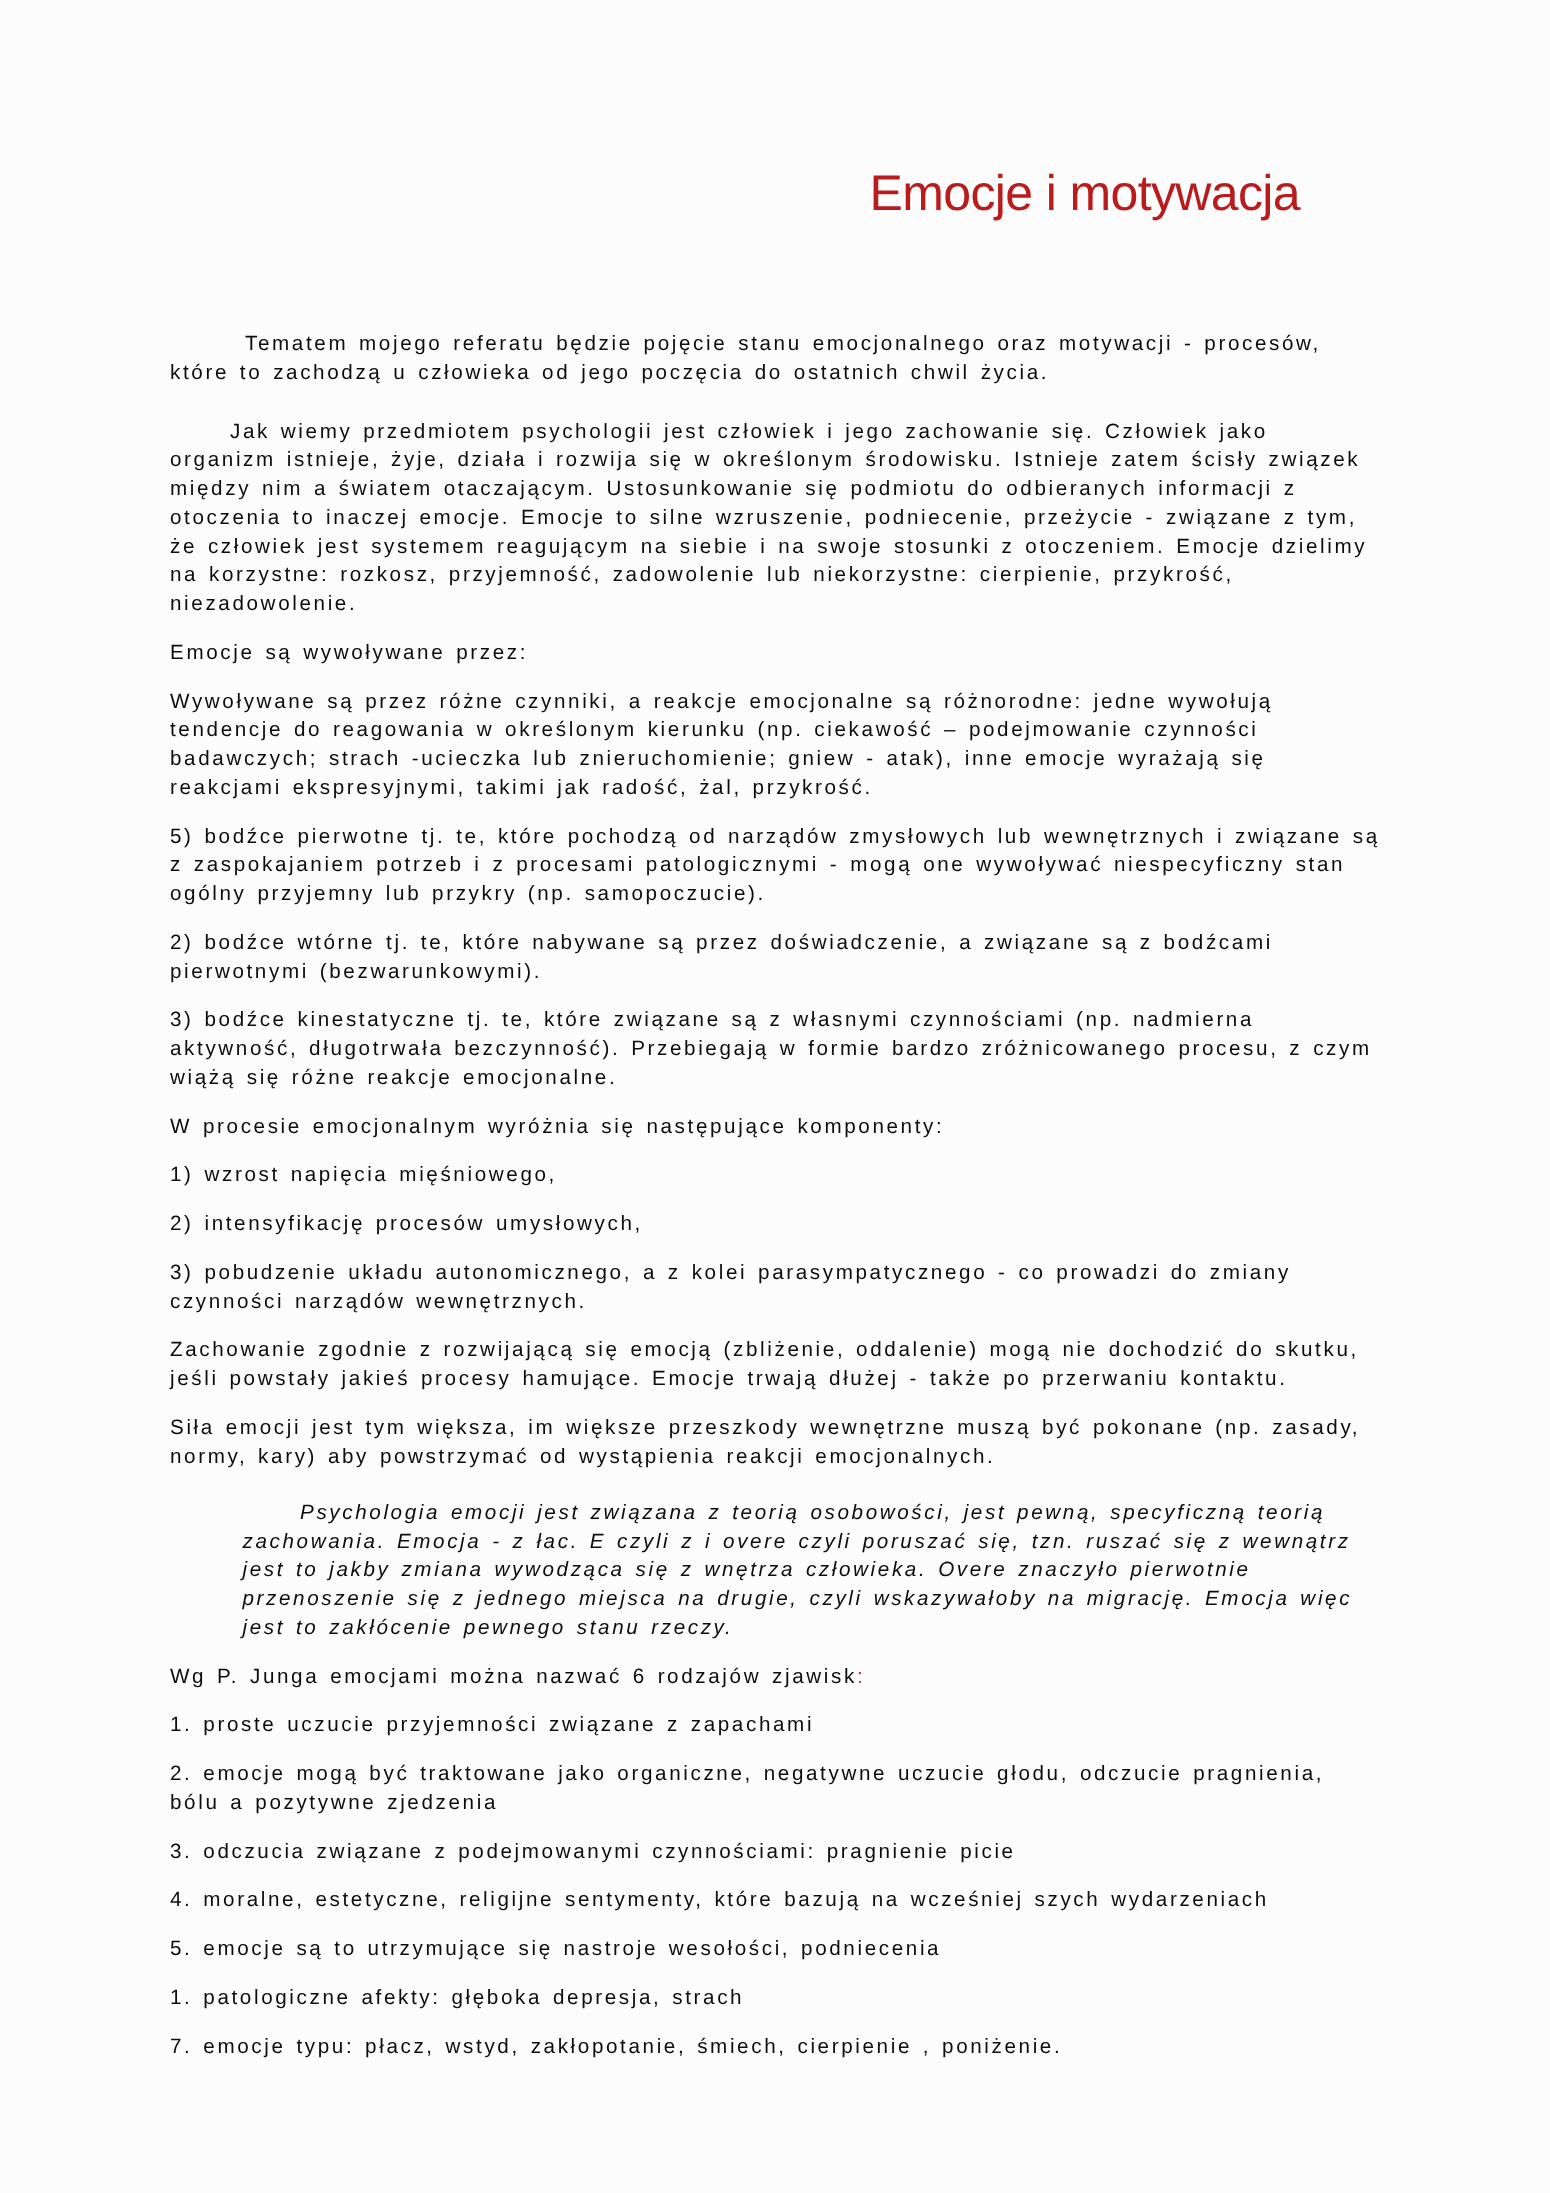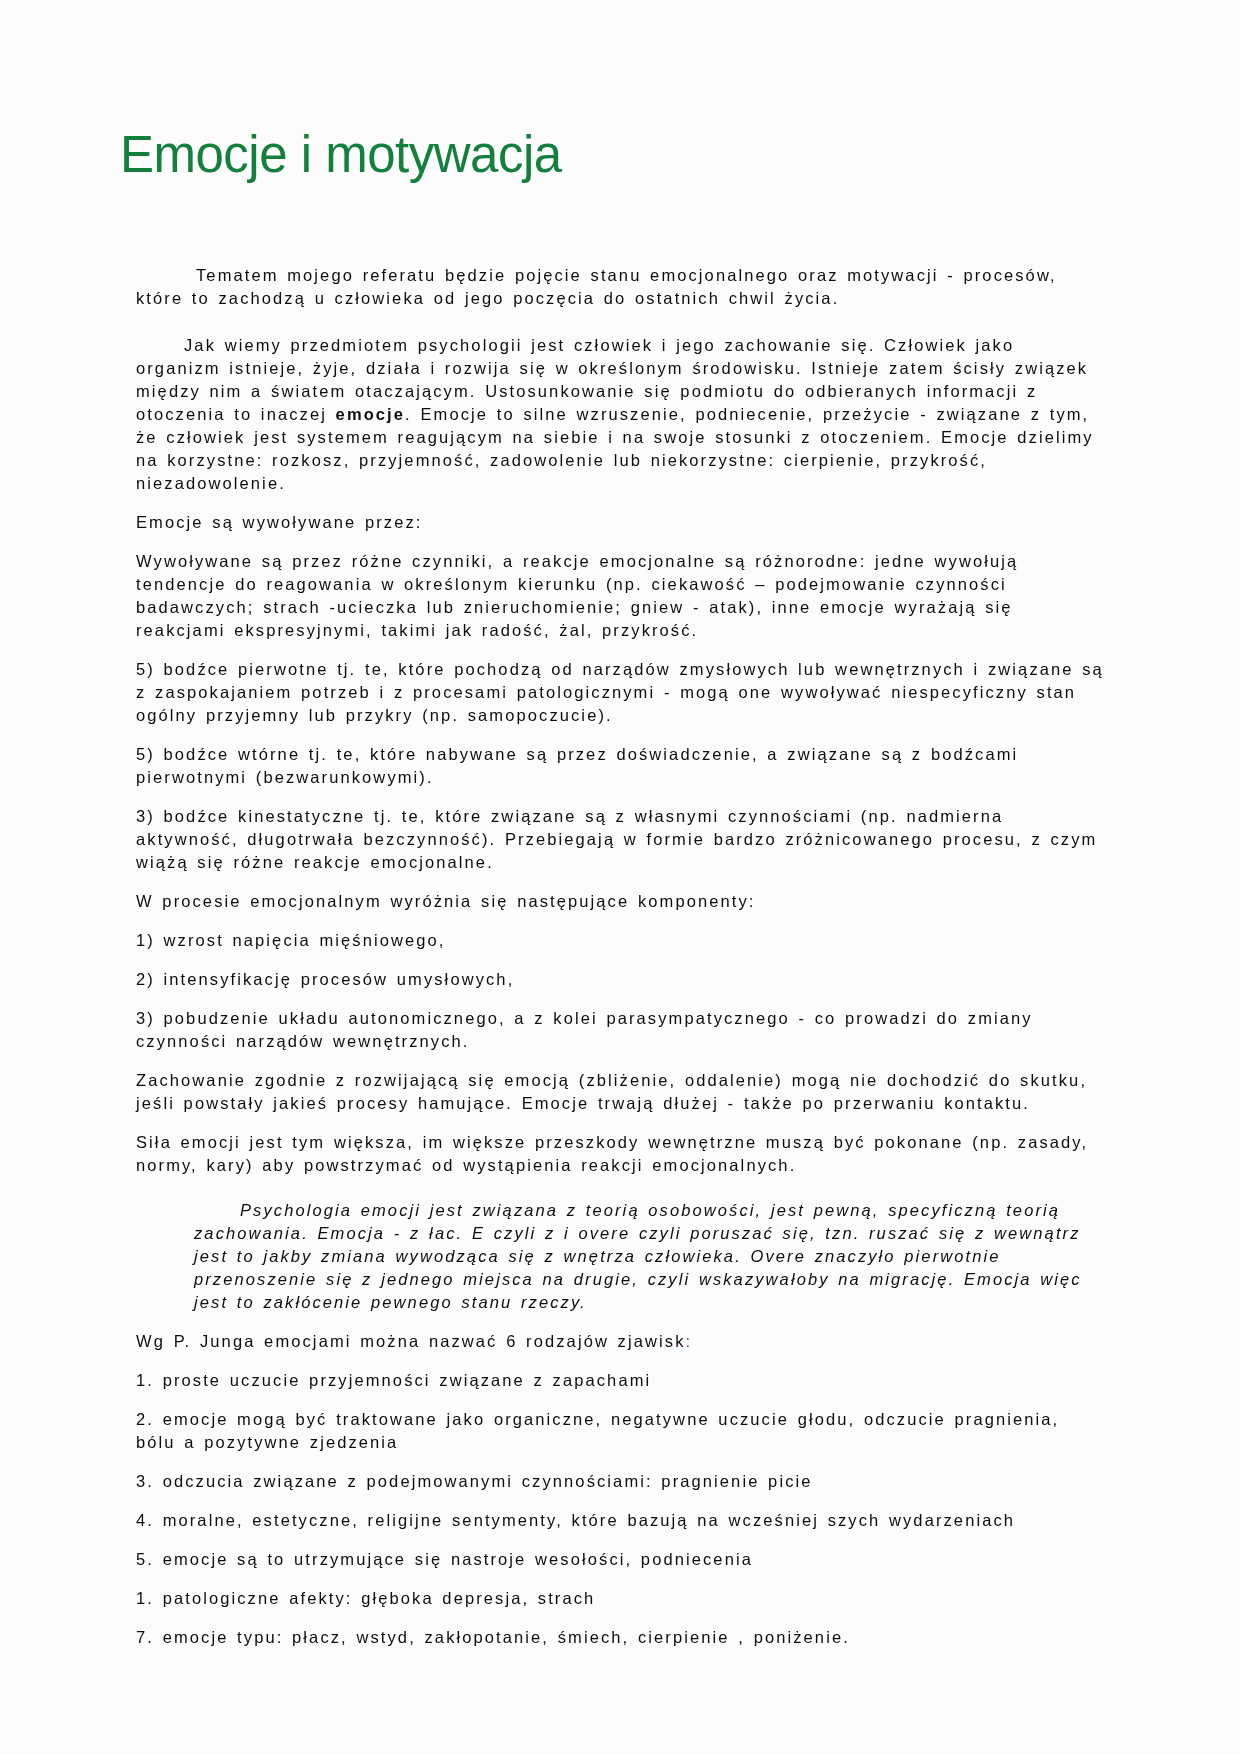--- a/index.html
+++ b/index.html
@@ -22,64 +22,64 @@
     width: 1002px;
     color: #0d0d0d;
     font-size: 16.5px;
     line-height: 23px;
     letter-spacing: 2.1px;
     word-spacing: 2px;
     font-weight: 400;
   }
   .title {
     margin: 132px 82px 0 0;
-    text-align: left;
-    font-size: 51px;
+    text-align: right;
+    font-size: 40px;
     line-height: 46px;
     font-weight: 400;
     letter-spacing: -0.5px;
     word-spacing: 0;
-    color: #15803d;
+    color: #b91c1c;
   }
   .para { margin: 16px; }
   .indent-lg { text-indent: 60px; }
   .indent-md { text-indent: 48px; }
   .gap-title { margin-top: 86px; }
   .gap-para  { margin-top: 24px; }
   .subheading {
     margin: 24px 0 0 0;
     font-weight: 700;
     font-size: 17px;
   }
   .block-indent {
     margin: 22px 38px 0 74px;
     text-indent: 46px;
     font-style: italic;
   }
-  .bold-run { font-weight: 700; }
+  .bold-run { font-weight: 400; }
 </style>
 </head>
 <body>
 
 <div class="page">
   <div class="content">
 
     <h1 class="title">Emocje i motywacja</h1>
 
     <p class="para indent-lg gap-title">Tematem mojego referatu będzie pojęcie stanu emocjonalnego oraz motywacji - procesów, które to zachodzą u człowieka od jego poczęcia do ostatnich chwil życia.</p>
 
     <p class="para indent-md gap-para"><span>Jak wiemy przedmiotem psychologii jest człowiek i jego zachowanie się. Człowiek jako organizm istnieje, żyje, działa i rozwija się w określonym środowisku. Istnieje zatem ścisły związek między nim a światem otaczającym. Ustosunkowanie się podmiotu do odbieranych informacji z otoczenia to inaczej </span><span class="bold-run">emocje</span><span>. Emocje to silne wzruszenie, podniecenie, przeżycie - związane z tym, że człowiek jest systemem reagującym na siebie i na swoje stosunki z otoczeniem. Emocje dzielimy na korzystne: rozkosz, przyjemność, zadowolenie lub niekorzystne: cierpienie, przykrość, niezadowolenie.</span></p>
 
     <p class="para">Emocje są wywoływane przez:</p>
 
     <p class="para">Wywoływane są przez różne czynniki, a reakcje emocjonalne są różnorodne: jedne wywołują tendencje do reagowania w określonym kierunku (np. ciekawość – podejmowanie czynności badawczych; strach -ucieczka lub znieruchomienie; gniew - atak), inne emocje wyrażają się reakcjami ekspresyjnymi, takimi jak radość, żal, przykrość.</p>
 
     <p class="para">5) bodźce pierwotne tj. te, które pochodzą od narządów zmysłowych lub wewnętrznych i związane są z zaspokajaniem potrzeb i z procesami patologicznymi - mogą one wywoływać niespecyficzny stan ogólny przyjemny lub przykry (np. samopoczucie).</p>
 
-    <p class="para">5) bodźce wtórne tj. te, które nabywane są przez doświadczenie, a związane są z bodźcami pierwotnymi (bezwarunkowymi).</p>
+    <p class="para">2) bodźce wtórne tj. te, które nabywane są przez doświadczenie, a związane są z bodźcami pierwotnymi (bezwarunkowymi).</p>
 
     <p class="para">3) bodźce kinestatyczne tj. te, które związane są z własnymi czynnościami (np. nadmierna aktywność, długotrwała bezczynność). Przebiegają w formie bardzo zróżnicowanego procesu, z czym wiążą się różne reakcje emocjonalne.</p>
 
     <p class="para">W procesie emocjonalnym wyróżnia się następujące komponenty:</p>
 
     <p class="para">1) wzrost napięcia mięśniowego,</p>
 
     <p class="para">2) intensyfikację procesów umysłowych,</p>
 
     <p class="para">3) pobudzenie układu autonomicznego, a z kolei parasympatycznego - co prowadzi do zmiany czynności narządów wewnętrznych.</p>

